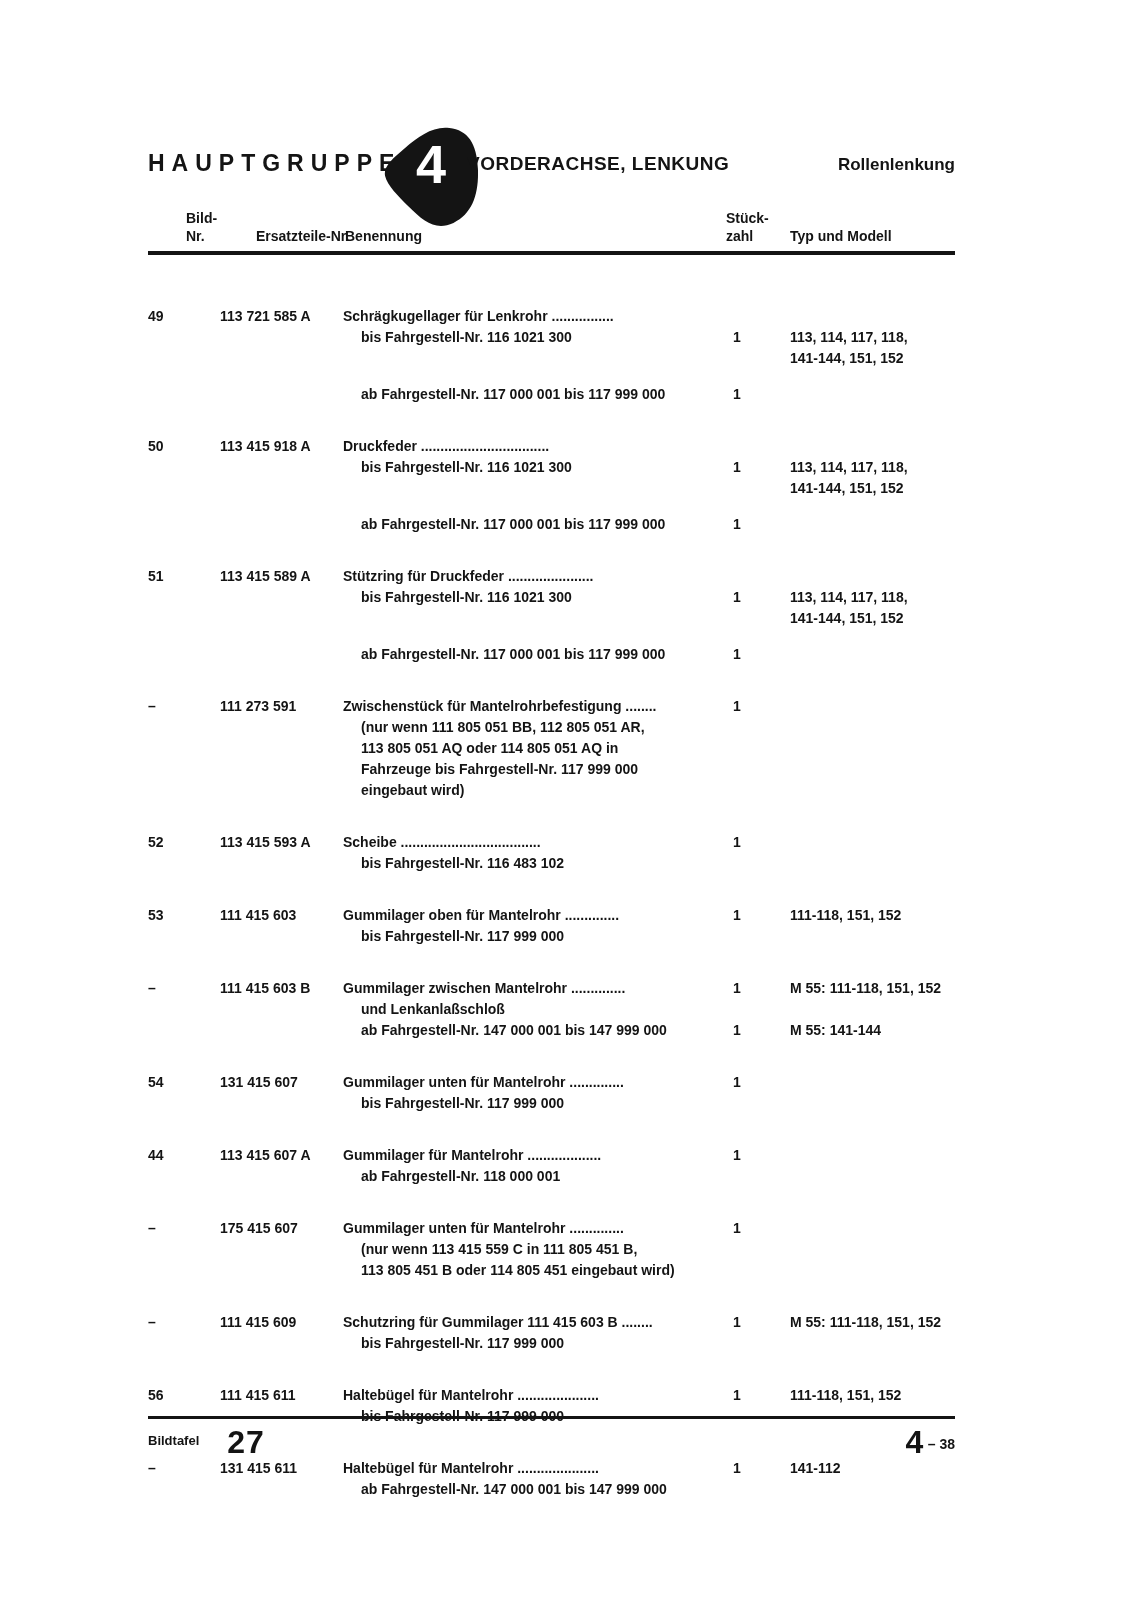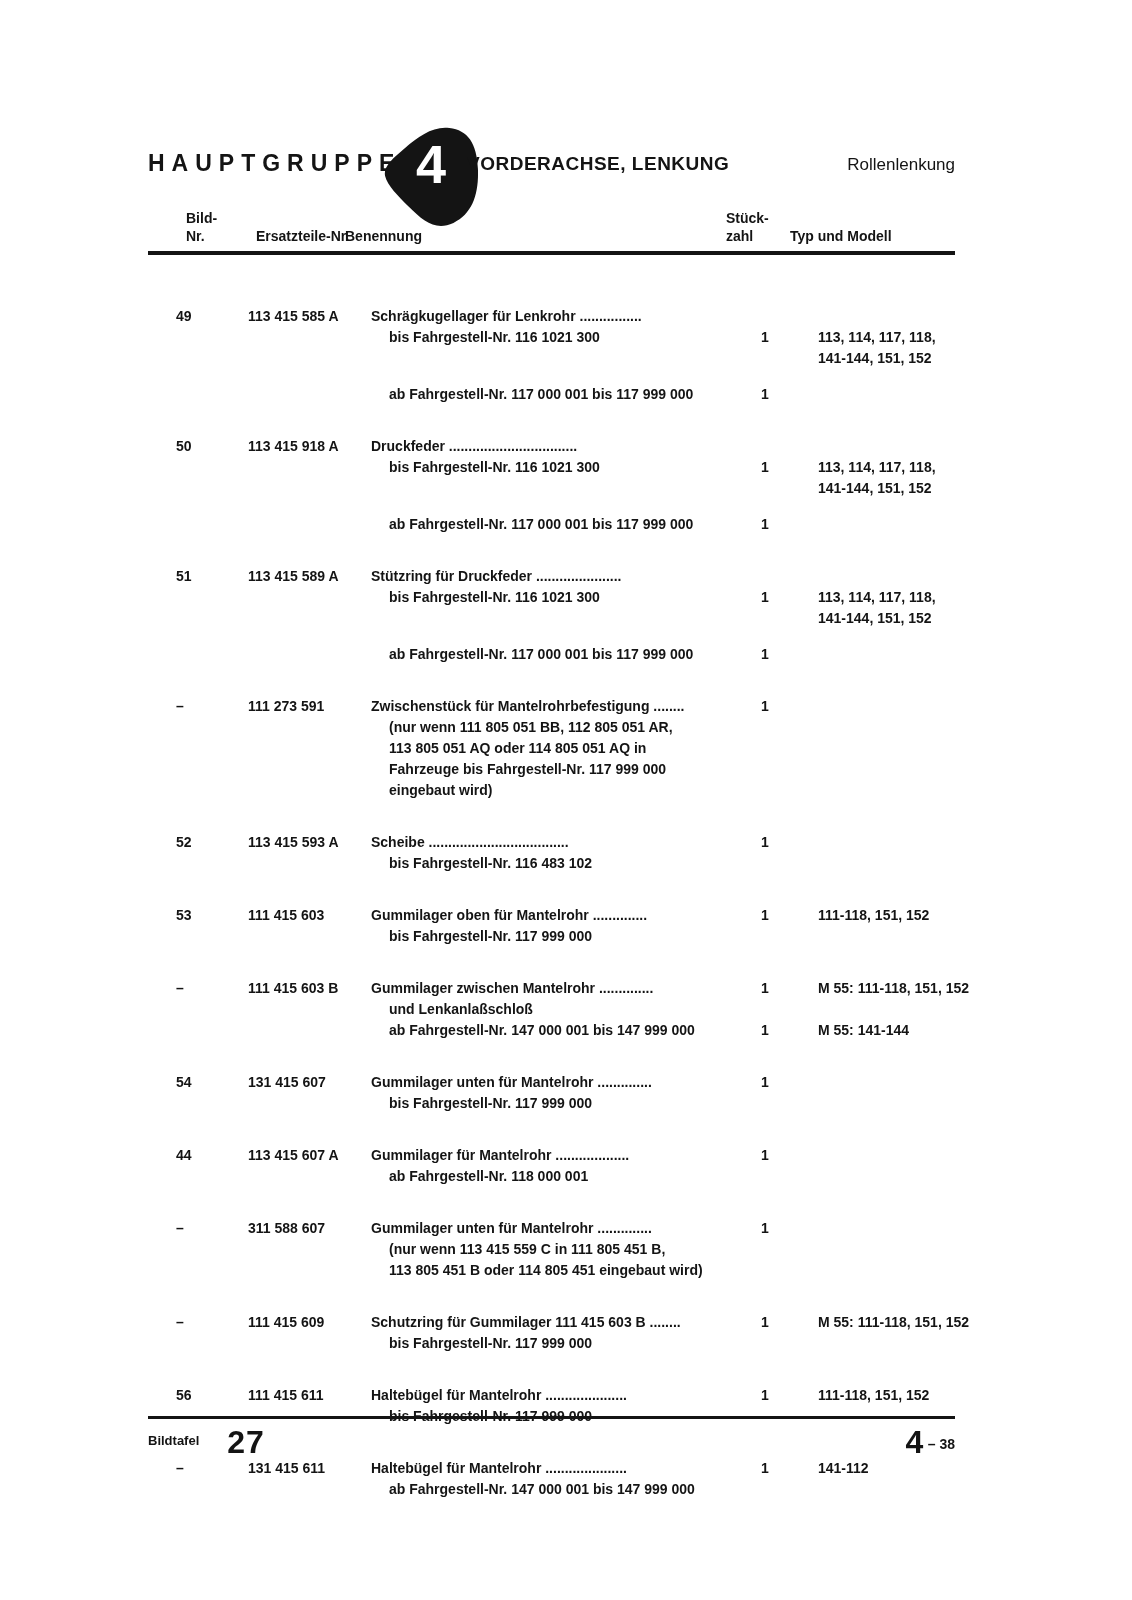--- a/index.html
+++ b/index.html
@@ -28,38 +28,38 @@
     text-align:center;
     font-size:54px;font-weight:bold;color:#ffffff;
   }
   .hdr-section{
     position:absolute;left:467px;top:153px;
     font-size:19px;font-weight:bold;letter-spacing:0.5px;
     white-space:nowrap;
   }
   .hdr-subsection{
     position:absolute;right:177px;top:155px;
-    font-size:17px;font-weight:normal;
+    font-size:17px;font-weight:bold;
     white-space:nowrap;
   }
   
   .colhead{position:absolute;font-size:14px;font-weight:bold;line-height:18px;white-space:pre-line;}
   .ch-bild{left:148px;top:209px;margin-left:38px;}
   .ch-part{left:222px;top:227px;margin-left:34px;}
   .ch-name{left:345px;top:227px;}
   .ch-qty{left:726px;top:209px;}
   .ch-typ{left:790px;top:227px;}
   .rule-top{
     position:absolute;left:148px;top:251px;width:807px;height:4px;
     background:#141414;
   }
   
   .rows{
     position:absolute;left:148px;top:306px;width:840px;
-    font-size:14px;font-weight:bold;line-height:21px;margin-left:28px;
+    font-size:14px;font-weight:bold;line-height:21px;
   }
   .row{
     display:grid;
     grid-template-columns:72px 123px 381px 56px 1fr;
     margin-bottom:31px;
   }
   .cell{white-space:nowrap;}
   .c-name.ind{padding-left:18px;}
   .c-qty{padding-left:9px;}
   .c-typ{padding-left:10px;}
@@ -105,21 +105,21 @@
   <div class="colhead ch-name">Benennung</div>
   <div class="colhead ch-qty">Stück-
 zahl</div>
   <div class="colhead ch-typ">Typ und Modell</div>
 
   <div class="rule-top"></div>
 
   <div class="rows" id="rows">
       <div class="row">
         <div class="cell c-bild">49</div>
-        <div class="cell c-part">113 415 585 A</div>
+        <div class="cell c-part">113 721 585 A</div>
         <div class="cell c-name">Schrägkugellager für Lenkrohr ................</div>
         <div class="cell c-qty"></div>
         <div class="cell c-typ"></div>
         <div class="cell c-bild"></div>
         <div class="cell c-part"></div>
         <div class="cell c-name ind">bis Fahrgestell-Nr. 116 1021 300</div>
         <div class="cell c-qty">1</div>
         <div class="cell c-typ">
           <div>113, 114, 117, 118,</div>
           <div>141-144, 151, 152</div>
@@ -263,21 +263,21 @@
         <div class="cell c-qty">1</div>
         <div class="cell c-typ"></div>
         <div class="cell c-bild"></div>
         <div class="cell c-part"></div>
         <div class="cell c-name ind">ab Fahrgestell-Nr. 118 000 001</div>
         <div class="cell c-qty"></div>
         <div class="cell c-typ"></div>
       </div>
       <div class="row">
         <div class="cell c-bild">–</div>
-        <div class="cell c-part">311 588 607</div>
+        <div class="cell c-part">175 415 607</div>
         <div class="cell c-name">Gummilager unten für Mantelrohr ..............</div>
         <div class="cell c-qty">1</div>
         <div class="cell c-typ"></div>
         <div class="cell c-bild"></div>
         <div class="cell c-part"></div>
         <div class="cell c-name ind">(nur wenn 113 415 559 C in 111 805 451 B,</div>
         <div class="cell c-qty"></div>
         <div class="cell c-typ"></div>
         <div class="cell c-bild"></div>
         <div class="cell c-part"></div>

